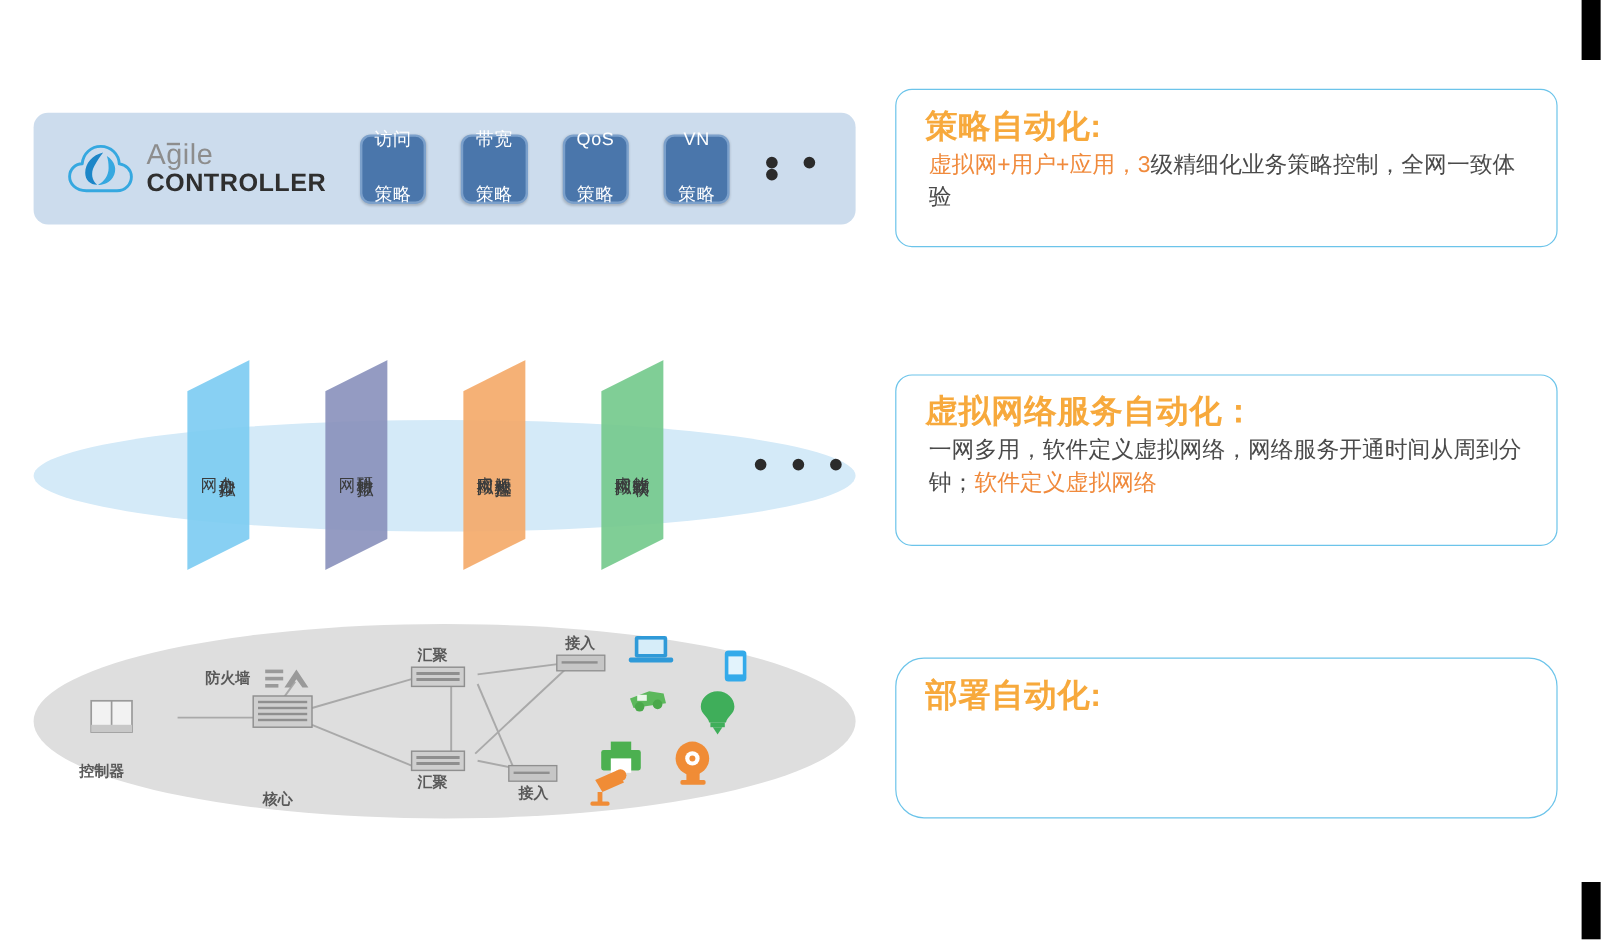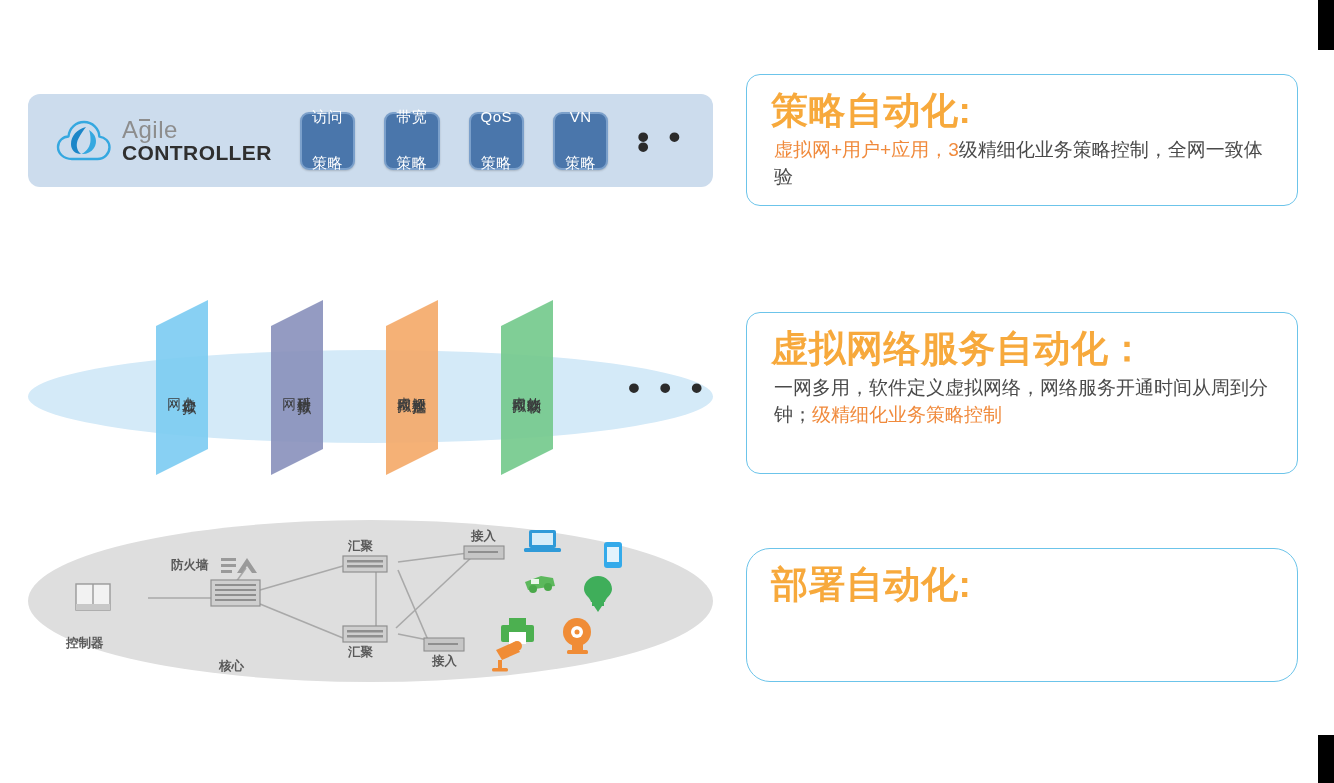--- a/index.html
+++ b/index.html
@@ -79,24 +79,24 @@
   .topo-label{position:absolute;font-size:12.5px;color:#595959;font-weight:bold;
     font-family:"Liberation Sans","DejaVu Sans",sans-serif;white-space:nowrap;}
 
   
   .info-card{
     position:absolute;left:746px;width:552px;
     border:1.6px solid #6cc4ea;border-radius:14px;background:#ffffff;
     box-sizing:border-box;padding:14px 20px 16px 24px;
   }
   #card-policy{top:74px;height:132px;}
-  #card-vnet{top:312px;height:162px;}
+  #card-vnet{top:312px;height:143px;}
   #card-deploy{top:548px;height:134px;border-radius:24px;}
   .card-title{
-    font-size:37px;font-weight:bold;color:#f7a93c;
+    font-size:27px;font-weight:bold;color:#f7a93c;
     letter-spacing:.5px;margin:0 0 4px 0;line-height:1.2;
     font-family:"Liberation Sans","DejaVu Sans",sans-serif;
   }
   .card-body{
     font-size:19px;color:#4a4a4a;line-height:1.38;margin:3px;
     font-family:"Liberation Sans","DejaVu Sans",sans-serif;
   }
   .hl{color:#f08a3c;}
 </style>
 </head>
@@ -308,21 +308,21 @@
   <div class="info-card" id="card-policy">
     <div class="card-title">策略自动化:</div>
     <div class="card-body">
       <span class="hl">虚拟网+用户+应用，3</span><span>级精细化业务策略控制，全网一致体验</span>
     </div>
   </div>
 
   <div class="info-card" id="card-vnet">
     <div class="card-title">虚拟网络服务自动化：</div>
     <div class="card-body">
-      <span>一网多用，软件定义虚拟网络，网络服务开通时间从周到分钟；</span><span class="hl">级精细化业务策略控制</span>
+      <span>一网多用，软件定义虚拟网络，网络服务开通时间从周到分钟；</span><span class="hl">软件定义虚拟网络</span>
     </div>
   </div>
 
   <div class="info-card" id="card-deploy">
     <div class="card-title">部署自动化:</div>
   </div>
 
   <div class="corner-mark" id="mark-tr"></div>
   <div class="corner-mark" id="mark-br"></div>
 

